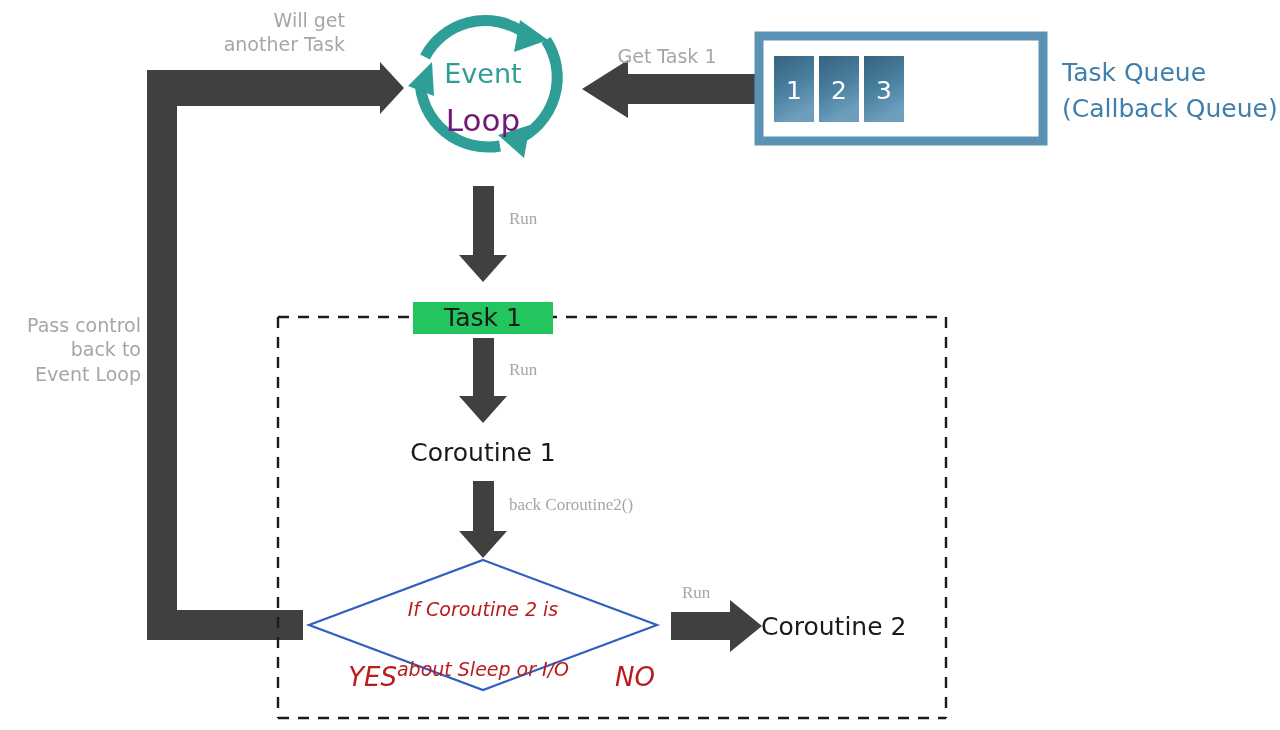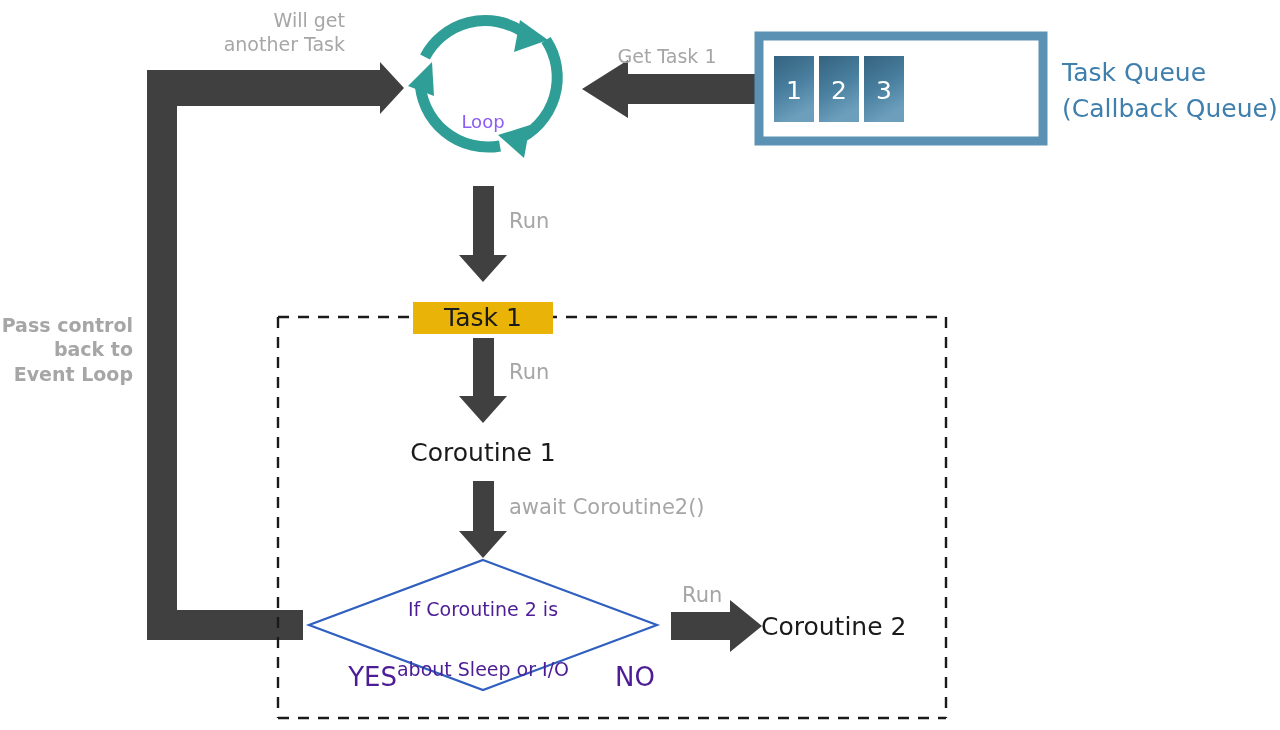--- a/index.html
+++ b/index.html
@@ -28,28 +28,30 @@
     position: absolute;
     white-space: pre-line;
     line-height: 1.28;
   }
   .lbl-gray {
     color: #a6a6a6;
     font-size: 19px;
   }
   .lbl-gray-sm {
     color: #a6a6a6;
-    font-size: 21px;
+    font-size: 17px;
+    font-family: Liberation Serif, serif;
   }
   .lbl-black {
     color: #1a1a1a;
     font-size: 25px;
   }
   .lbl-blue {
-    color: #4c1d95;
+    color: #b91c1c;
+    font-style: italic;
   }
   .lbl-steel {
     color: #3f7fae;
     font-size: 25px;
     line-height: 1.35;
   }
   .ta-right { text-align: right; }
   .ta-center { text-align: center; }
   .ta-left { text-align: left; }
   .qnum {
@@ -137,42 +139,43 @@
       <path d="M 671,612 L 730,612 L 730,600 L 762,626 L 730,652 L 730,640 L 671,640 Z" fill="#404040"></path>
     </g>
 
   </svg>
 
   <div class="lbl lbl-gray ta-right" style="left:150px; top:8px; width:195px;text-align:right;">Will get
 another Task</div>
 
   <div class="lbl lbl-gray ta-center" style="left:592px; top:44px; width:150px;">Get Task 1</div>
 
-  <div class="lbl ta-center" style="left:418px; top:110px; width:130px; color:#8b5cf6; font-size:18px;">Loop</div>
+  <div class="lbl ta-center" style="left:418px; top:57px; width:130px; color:#2f9e96; font-size:27px;">Event</div>
+  <div class="lbl ta-center" style="left:418px; top:101px; width:130px; color:#701a75; font-size:31px;">Loop</div>
 
   <div class="qnum" style="left:774px; top:78px; width:40px;">1</div>
   <div class="qnum" style="left:819px; top:78px; width:40px;">2</div>
   <div class="qnum" style="left:864px; top:78px; width:40px;">3</div>
 
   <div class="lbl lbl-steel ta-left" style="left:1062px; top:56px; width:220px;">Task Queue</div>
   <div class="lbl lbl-steel ta-left" style="left:1062px; top:92px; width:230px;">(Callback Queue)</div>
 
   <div class="lbl lbl-gray-sm ta-left" style="left:509px; top:208px; width:90px;">Run</div>
 
-  <div class="lbl lbl-gray ta-right" style="left:0px; top:313px; width:133px;font-weight:bold;">Pass control
+  <div class="lbl lbl-gray ta-right" style="left:8px; top:313px; width:133px;">Pass control
 back to
 Event Loop</div>
 
-  <div class="lbl lbl-black ta-center" style="left:413px; top:302px; width:140px; background:#eab308;">Task 1</div>
+  <div class="lbl lbl-black ta-center" style="left:413px; top:302px; width:140px; background:#22c55e;">Task 1</div>
 
   <div class="lbl lbl-gray-sm ta-left" style="left:509px; top:359px; width:90px;">Run</div>
 
   <div class="lbl lbl-black ta-center" style="left:373px; top:437px; width:220px;">Coroutine 1</div>
 
-  <div class="lbl lbl-gray-sm ta-left" style="left:509px; top:494px; width:230px;">await Coroutine2()</div>
+  <div class="lbl lbl-gray-sm ta-left" style="left:509px; top:494px; width:230px;">back Coroutine2()</div>
 
   <div class="lbl lbl-blue ta-center" style="left:363px; top:597px; width:240px; font-size:19px;">If Coroutine 2 is</div>
   <div class="lbl lbl-blue ta-center" style="left:363px; top:625px; width:240px; font-size:19px;margin-top:32px;">about Sleep or I/O</div>
 
   <div class="lbl lbl-blue ta-left" style="left:307px; top:661px; width:90px; font-size:26px;text-align:right;">YES</div>
   <div class="lbl lbl-blue ta-left" style="left:615px; top:661px; width:90px; font-size:26px;">NO</div>
 
   <div class="lbl lbl-gray-sm ta-left" style="left:682px; top:582px; width:90px;">Run</div>
 
   <div class="lbl lbl-black ta-left" style="left:761px; top:611px; width:220px;">Coroutine 2</div>

